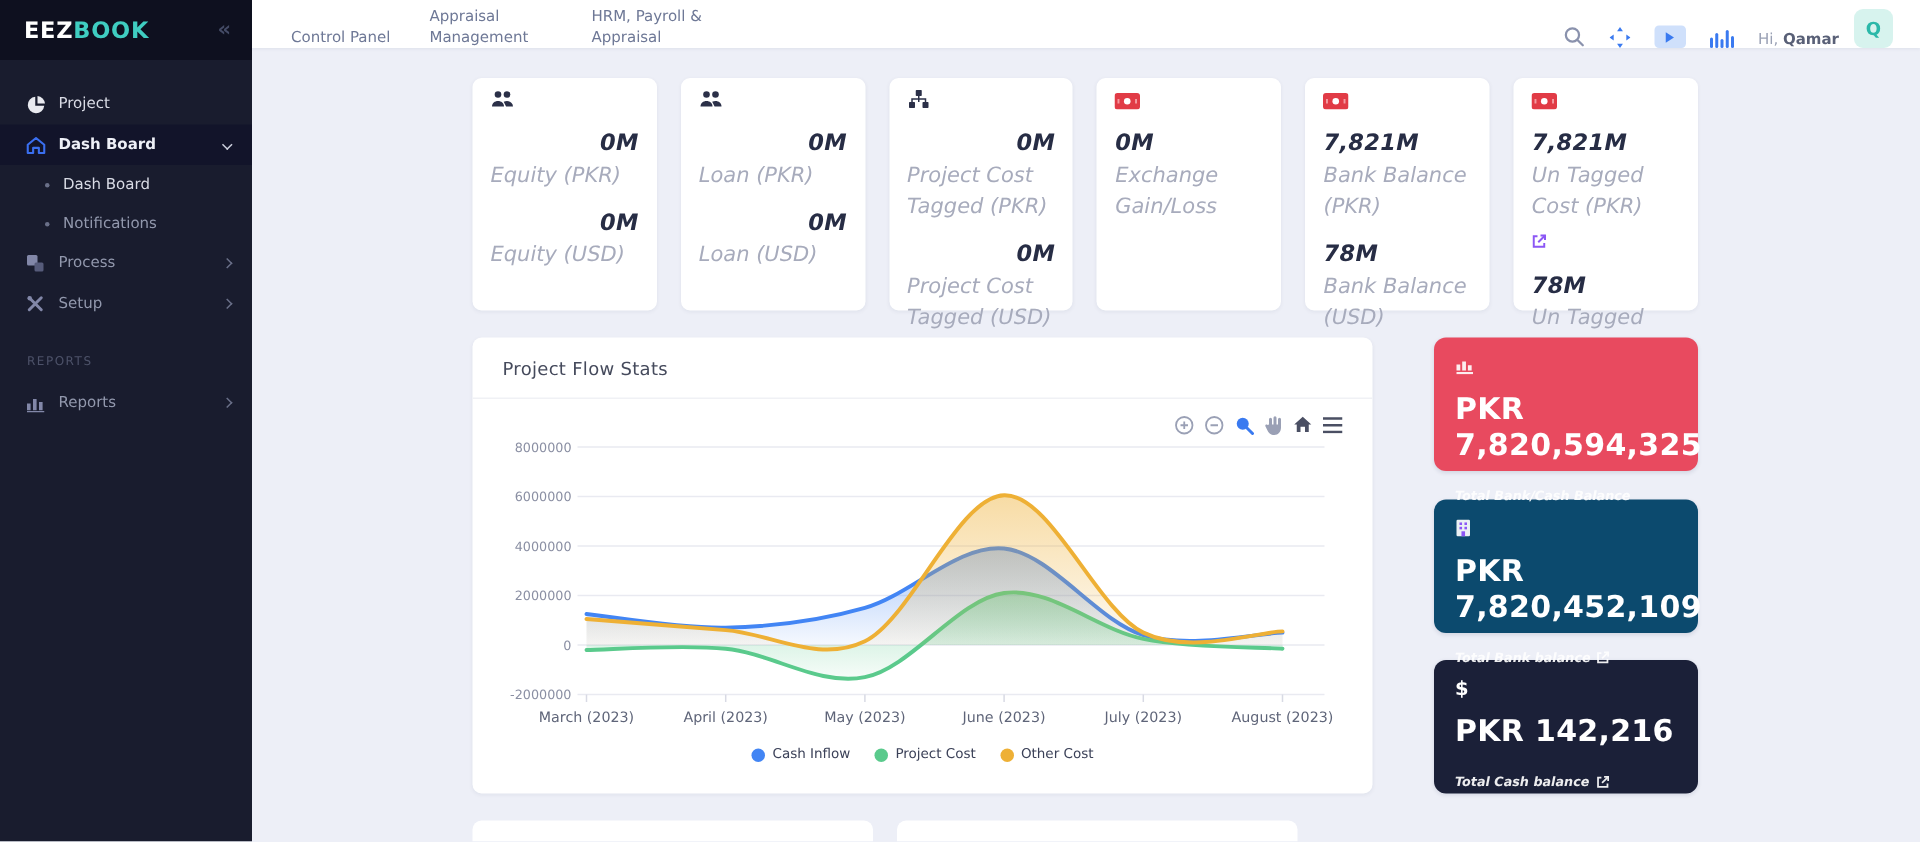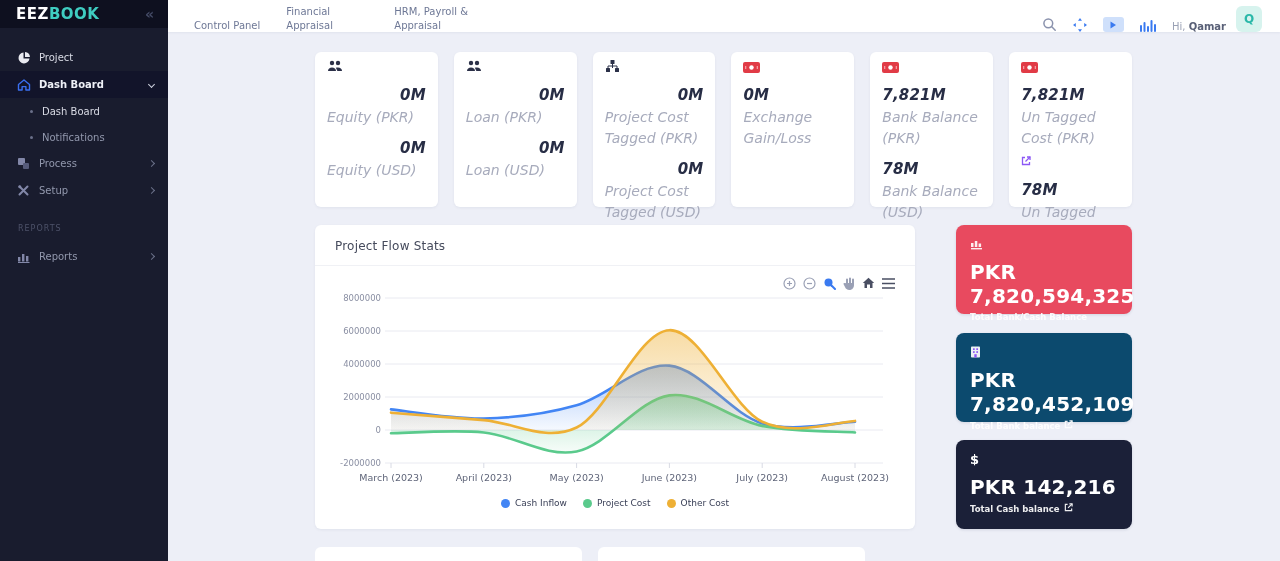--- a/index.html
+++ b/index.html
@@ -2,21 +2,21 @@
 <html><head>
 <meta charset="utf-8">
 <style>
   * { margin:0; padding:0; box-sizing:border-box; }
   html,body { width:1280px; height:561px; overflow:hidden; background:#edeff7;
     font-family:"DejaVu Sans","Liberation Sans",sans-serif; }
   .app { display:flex; width:1280px; height:561px; }
 
   
   .sidebar { width:168px; height:561px; background:#191c2e; flex:0 0 168px; }
-  .logo-bar { height:28px; background:#0e101f; display:flex; align-items:center;
+  .logo-bar { height:40px; background:#0e101f; display:flex; align-items:center;
     justify-content:space-between; padding:0 14px 0 16px; }
   .logo { font-size:15px; font-weight:bold; letter-spacing:.5px; color:#fff; }
   .logo .teal { color:#3fcdc1; }
   .collapse { color:#444b66; font-size:14px; font-weight:bold; cursor:pointer; }
   .nav { padding-top:16px; }
   .menu-item { display:flex; align-items:center; height:27px; padding:0 14px 0 17px;
     color:#9298ad; font-size:10px; cursor:pointer;justify-content:center; }
   .menu-item .mi-icon { width:22px; display:flex; align-items:center; }
   .menu-item .mi-label { flex:1; }
   .menu-item.bright { color:#d9dbe5; }
@@ -72,22 +72,22 @@
   .legend { display:flex; justify-content:center; gap:16px; margin-top:6px; }
   .legend-item { display:flex; align-items:center; gap:5px; font-size:9px; color:#3b4158; cursor:pointer; }
   .legend-dot { width:9px; height:9px; border-radius:50%; }
 
   .summary-col { width:176px; height:304px; display:flex; flex-direction:column;
     justify-content:space-between; }
   .summary-card { width:176px; height:89px; border-radius:8px; padding:12px 14px;
     color:#fff; box-shadow:0 1px 3px rgba(25,32,70,.12); }
   .summary-icon { height:14px; margin-bottom:9px; display:flex; align-items:center; }
   .summary-value { font-size:20px; font-weight:bold; letter-spacing:.2px; }
-  .summary-label { font-size:8.5px; font-weight:bold; margin-top:4px; opacity:.92;
-    display:flex; align-items:flex-end; gap:4px; }
+  .summary-label { font-size:8.5px; font-weight:bold; margin-top:18px; opacity:.92;
+    display:flex; align-items:flex-start; gap:4px;font-style:italic; }
   .dollar-glyph { font-size:13px; font-weight:bold; color:#fff; }
 
   .row-bottom { display:flex; gap:16px; width:817px; margin-top:18px; }
   .partial-card { width:267px; height:14px; background:#fff; border-radius:6px 6px 0 0; }
 </style>
 </head>
 <body>
 
 <div class="app">
 
@@ -157,21 +157,21 @@
         </span>
         <span class="mi-label">Reports</span>
         <span class="chev right"></span>
       </div>
     </nav>
   </aside>
 
   <div class="main">
     <header class="topnav">
       <div class="tab nowrap">Control Panel</div>
-      <div class="tab">Financial Appraisal</div>
+      <div class="tab">Appraisal Management</div>
       <div class="tab">HRM, Payroll &amp; Appraisal</div>
       <div class="nav-spacer"></div>
       <span class="nav-ico">
         <svg width="15" height="15" viewBox="0 0 15 15">
             <circle cx="6.3" cy="6.3" r="4.4" fill="none" stroke="#8a92ad" stroke-width="1.5"></circle>
             <path d="m9.8 9.8 3.4 3.4" stroke="#8a92ad" stroke-width="1.5" stroke-linecap="round"></path>
           </svg>
       </span>
       <span class="nav-ico">
         <svg width="14" height="14" viewBox="0 0 15 15" fill="#3a7af0">

